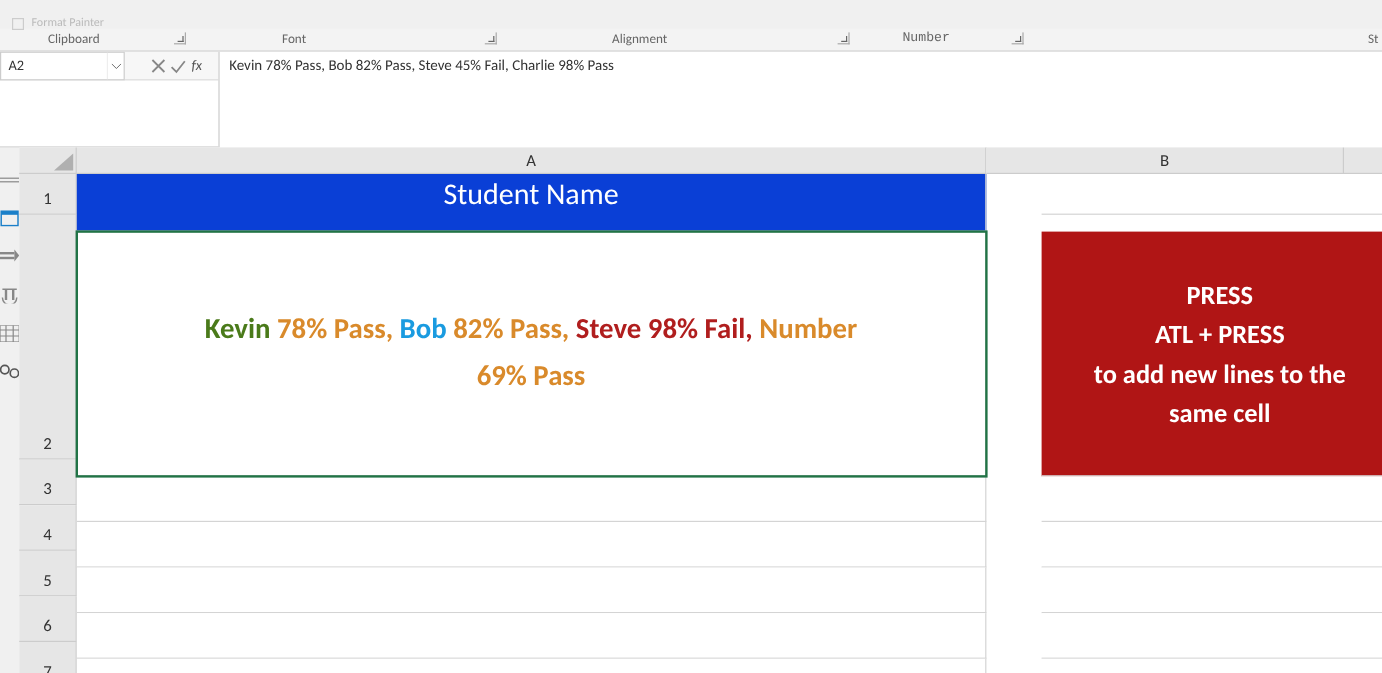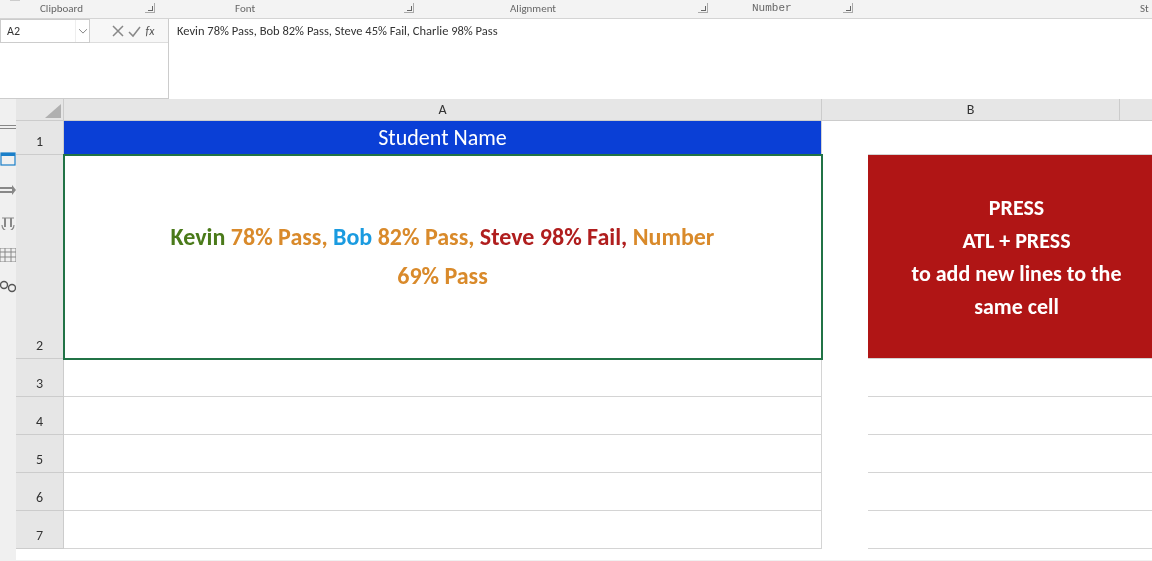--- a/index.html
+++ b/index.html
@@ -1,26 +1,26 @@
 <!DOCTYPE html>
 <html><head>
 <meta charset="utf-8">
 <style>
   * { box-sizing: border-box; margin: 0; padding: 0; }
   html, body { width: 1152px; height: 561px; font-family: Calibri, Arial, sans-serif; background: #f0f0f0; overflow: hidden; }
   
   
-  .ribbon-strip { height: 19px; background: #f3f3f3; display: flex; border-bottom: 1px solid #d4d4d4; position: relative; }
+  .ribbon-strip { height: 19px; background: #f3f3f3; display: flex; border-bottom: 1px solid #d4d4d4; position: relative; margin-top: 24px; }
   .ribbon-group { position: absolute; font-size: 11px; color: #666; top: 2px; text-align: center; }
   .launcher { position: absolute; width: 10px; height: 10px; border: 1px solid #aaa; border-left: none; border-top: none; top: 3px; }
   .launcher::after { content: ''; position: absolute; width: 4px; height: 4px; border-right: 1px solid #666; border-bottom: 1px solid #666; bottom: 1px; right: 1px; }
   
   
   .formula-row { height: 80px; background: #fff; border-bottom: 1px solid #ccc; display: flex; }
-  .name-box-area { width: 90px; height: 24px; border: 1px solid #ccc; display: flex; align-items: center; background: #fff; margin: 0; }
+  .name-box-area { width: 104px; height: 24px; border: 1px solid #ccc; display: flex; align-items: center; background: #fff; margin: 0; }
   .name-box { flex: 1; padding: 0 6px; font-size: 12px; color: #333; }
   .name-dd { width: 14px; height: 22px; display:flex; align-items:center; justify-content:center; border-left:1px solid #eee; }
   .name-dd svg { width: 8px; height: 5px; }
   .fb-buttons { display: flex; align-items: flex-start; padding: 4px 10px 0 20px; height: 24px; }
   .fb-btn { width: 16px; height: 16px; display: flex; align-items: center; justify-content: center; color: #666; cursor: pointer; }
   .fb-btn svg { width: 14px; height: 14px; }
   .fx { font-style: italic; font-size: 12px; color: #555; }
   .formula-input { flex: 1; border-left: 1px solid #ccc; padding: 4px 8px; font-size: 12.5px; color: #333; background:#fff; }
   
   
@@ -46,21 +46,21 @@
   .rh-2 { height:204px; }
   .rh-n { height:38px; }
   
   .cells { display:flex; flex-direction:column; }
   .cell-row { display:flex; }
   .cell { border-right:1px solid #d4d4d4; border-bottom:1px solid #d4d4d4; background:#fff; cursor:cell;}
   .cA { width:758px; }
   .cB { width:298px;margin-left:46px; }
   .cR { width:50px; }
   
-  .hdr-cell { background:#0a3fd6; color:#fff; font-size:22px; text-align:center; line-height:34px; height:34px; }
+  .hdr-cell { background:#0a3fd6; color:#fff; font-size:25px; text-align:center; line-height:34px; height:48px; }
   
   .big-cell { height:204px; display:flex; align-items:center; justify-content:center; padding:10px 30px; position:relative; }
   .selected { outline:2px solid #217346; outline-offset:-1px; }
   .rt { font-size:24px; font-weight:bold; text-align:center; line-height:1.6; }
   .c-green{color:#4a7a1a;} .c-org{color:#d98a2b;} .c-blue{color:#1a9be0;} .c-red{color:#b01e1e;}
   
   .note-cell { background:#b01515; color:#fff; height:204px; display:flex; align-items:center; justify-content:center; text-align:center; font-size:22px; font-weight:bold; padding:18px; line-height:1.5; }
   
   .empty { height:38px; }
   .r1B { height:34px; }

